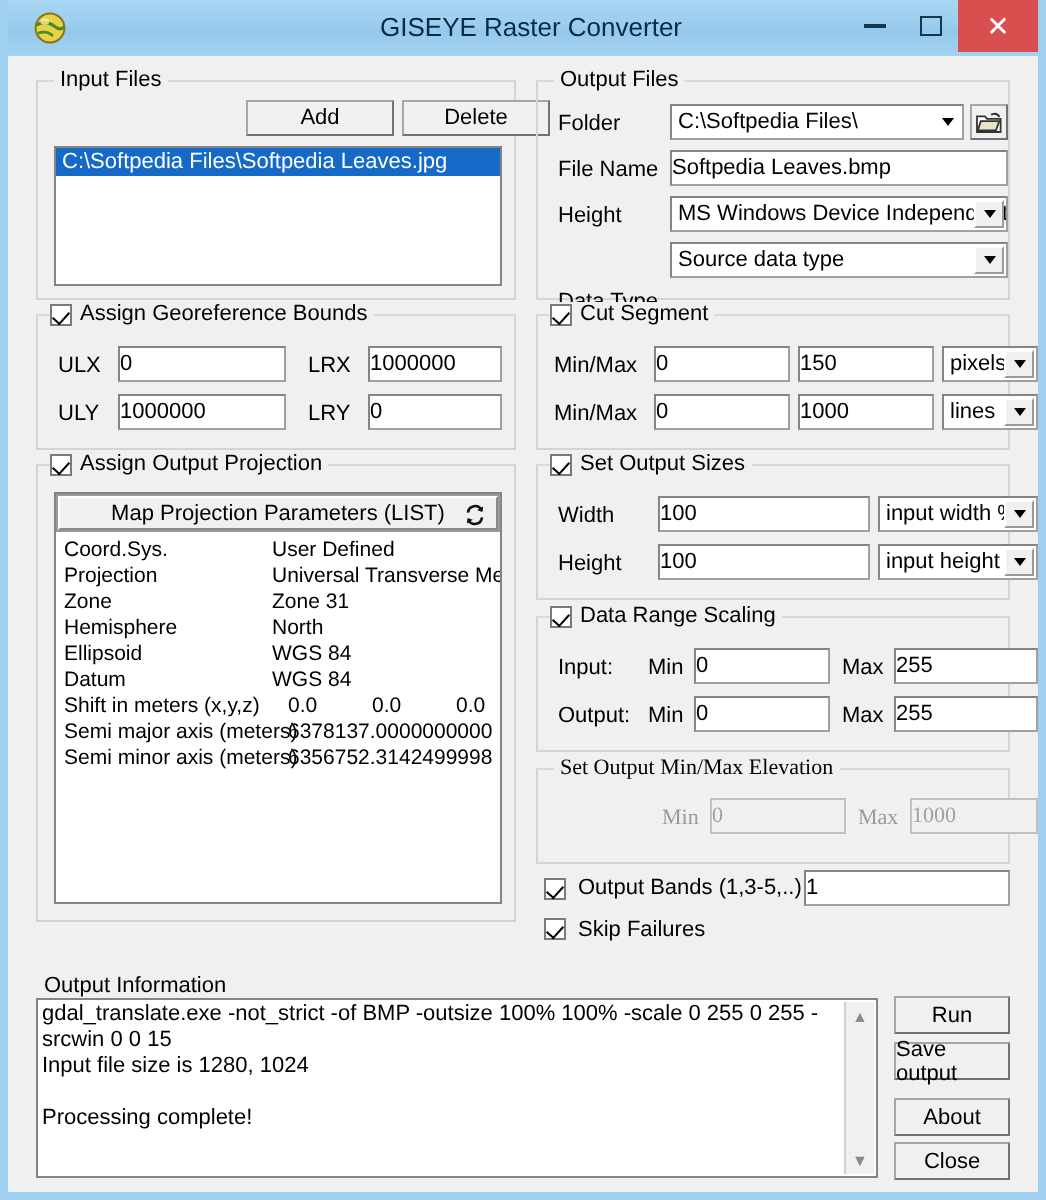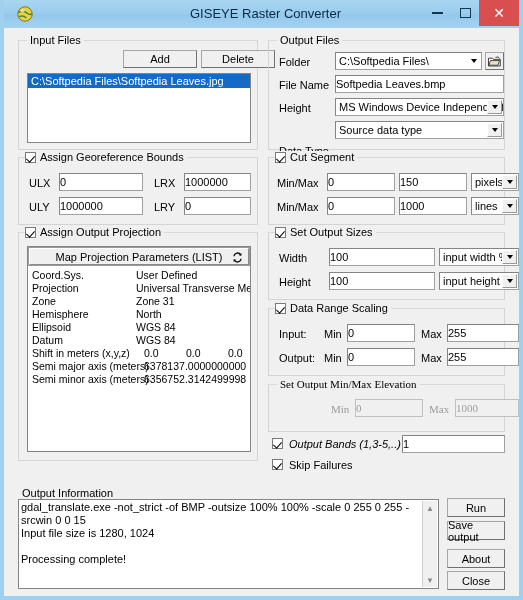--- a/index.html
+++ b/index.html
@@ -383,21 +383,21 @@
     </div>
 
     <div class="group" style="left:264px;top:356px;width:237px;height:48px;font-family:Liberation Serif, serif;">
       <span class="glabel">Set Output Min/Max Elevation</span>
       <span class="lab dis" style="left:62px;top:18px;">Min</span>
       <div class="field dis" style="left:86px;top:14px;width:68px;height:18px;">0</div>
       <span class="lab dis" style="left:160px;top:18px;">Max</span>
       <div class="field dis" style="left:186px;top:14px;width:64px;height:18px;">1000</div>
     </div>
 
-    <div style="position:absolute;left:268px;top:410px;display:flex;align-items:flex-start;gap:6px;font-style:italic;">
+    <div style="position:absolute;left:268px;top:410px;display:flex;align-items:flex-end;gap:6px;">
       <span class="cbox on"></span>
       <span>Output Bands  (1,3-5,..)</span>
     </div>
     <div class="field" style="left:398px;top:407px;width:103px;height:18px;">1</div>
 
     <div style="position:absolute;left:268px;top:431px;display:flex;align-items:flex-start;gap:6px;">
       <span class="cbox on"></span>
       <span>Skip Failures</span>
     </div>
 

